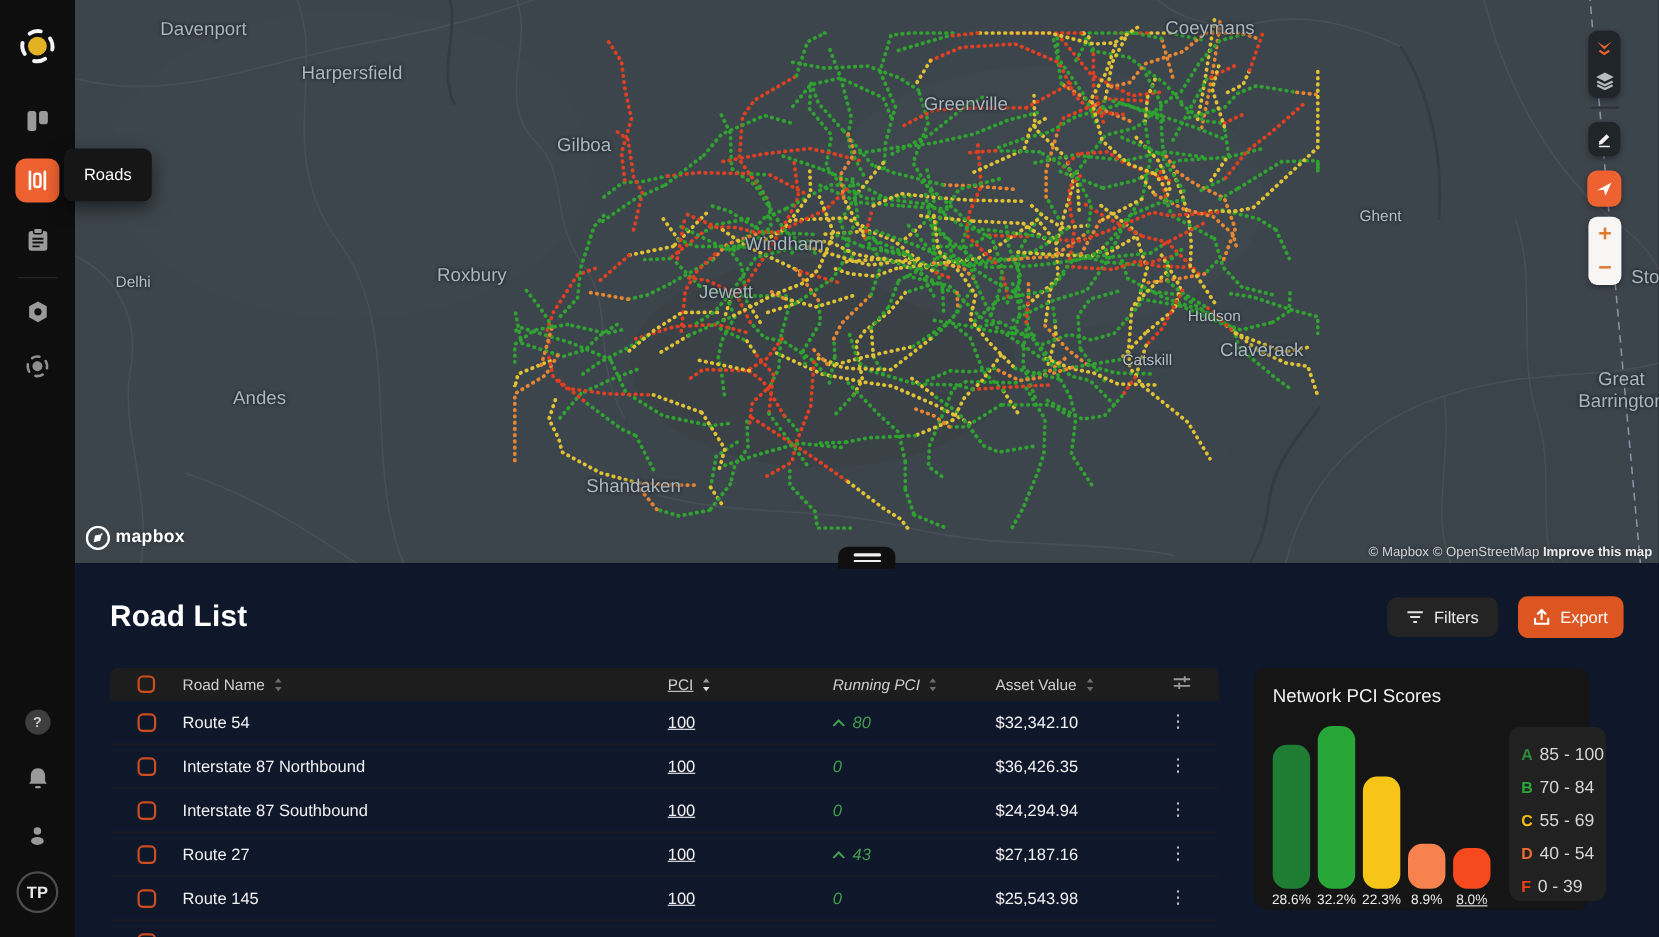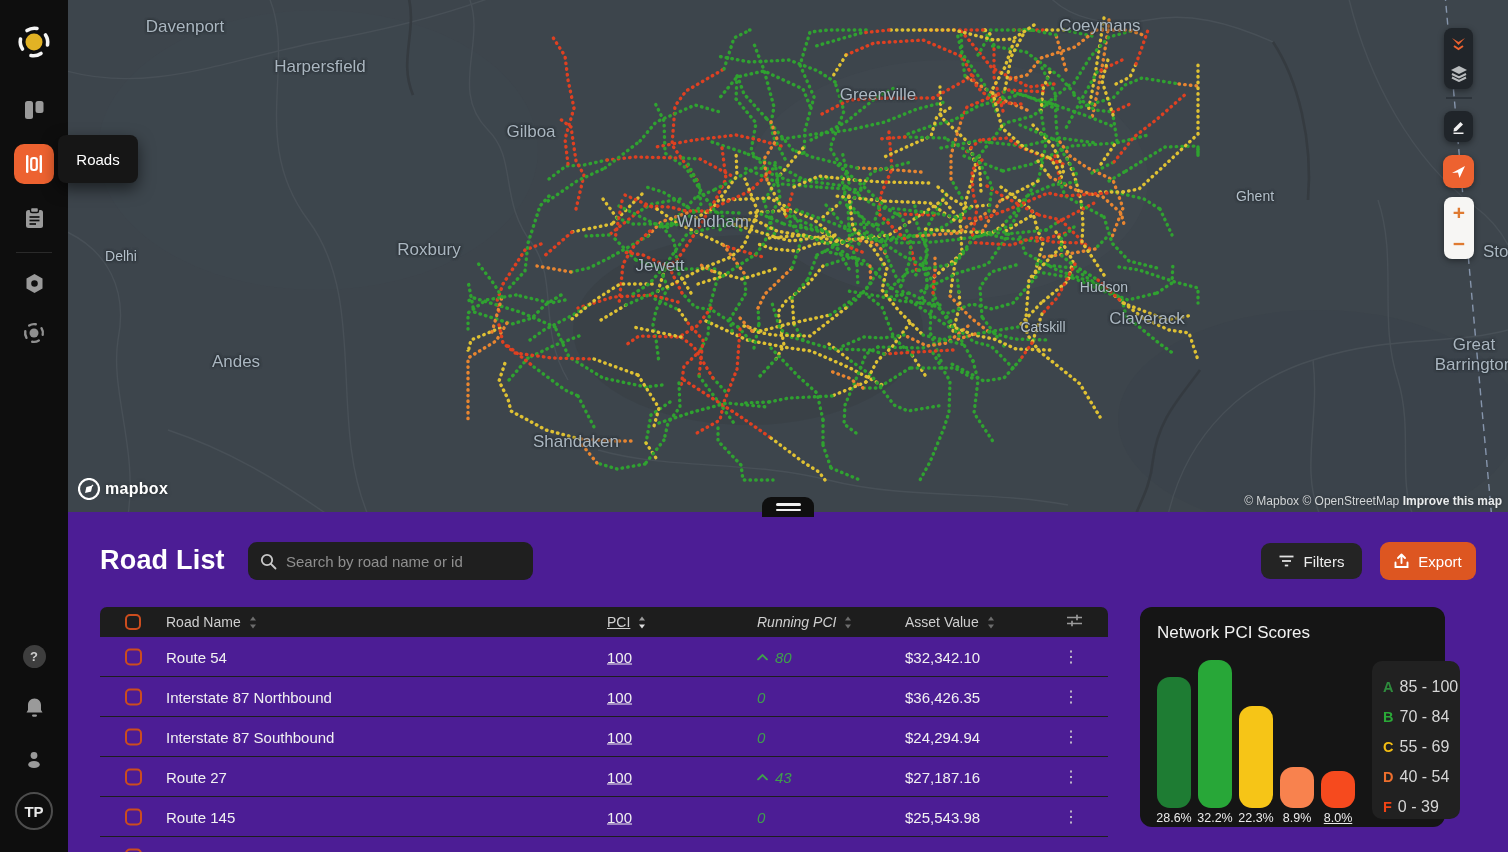--- a/index.html
+++ b/index.html
@@ -49,21 +49,21 @@
   .pencil-btn { left:1376px; top:111px; width:29px; height:31px; background:#20252a; border-radius:8px;
                 display:flex; align-items:center; justify-content:center; box-shadow:0 2px 6px rgba(0,0,0,.4);}
   .cursor-btn { left:1375px; top:155px; width:31px; height:33px; background:#ed6230; border-radius:9px;
                 display:flex; align-items:center; justify-content:center; box-shadow:0 2px 6px rgba(0,0,0,.4);}
   .zoom-group { left:1376px; top:197px; width:30px; height:62px; background:#f7f6f4; border-radius:8px;
                 display:flex; flex-direction:column; box-shadow:0 2px 6px rgba(0,0,0,.4); }
   .zoom-btn { flex:1; display:flex; align-items:center; justify-content:center; color:#df7a31;
               font-size:21px; font-weight:bold; line-height:1; }
 
   
-  .panel { position:absolute; left:0; top:512px; width:1508px; height:340px; background:#4c1d95; z-index:20; }
+  .panel { position:absolute; left:0; top:512px; width:1508px; height:340px; background:#0f172a; z-index:20; }
   .drag-handle { position:absolute; left:762px; top:-15px; width:52px; height:20px; background:#0f0f0f;
                  border-radius:9px 9px 0 0; display:flex; flex-direction:column; align-items:center;
                  justify-content:center; gap:3px; }
   .drag-handle i { display:block; width:25px; height:2.5px; background:#f2f2f2; border-radius:2px; }
 
   .panel-title { position:absolute; left:100px; top:33px; color:#fff; font-size:27px; font-weight:800;
                  letter-spacing:.2px; }
   .search-box { position:absolute; left:248px; top:30px; width:285px; height:38px; background:#1f1f1f;
                 border-radius:9px; display:flex; align-items:center; padding:0 12px; gap:9px; }
   .search-box input { flex:1; background:transparent; border:none; outline:none; color:#e8e8e8; font-size:15px;
@@ -715,27 +715,20 @@
 <div class="tooltip">Roads</div>
 
 <div class="panel">
   <div class="drag-handle">
       <i></i>
       <i></i>
     </div>
 
   <div class="panel-title">Road List</div>
 
-  <div class="search-box">
-    <svg width="17" height="17" viewBox="0 0 17 17">
-      <circle cx="7" cy="7" r="5.2" fill="none" stroke="#c9c9c9" stroke-width="1.8"></circle>
-      <line x1="11" y1="11" x2="15.5" y2="15.5" stroke="#c9c9c9" stroke-width="1.8" stroke-linecap="round"></line>
-    </svg>
-    <input type="text" placeholder="Search by road name or id" style="">
-  </div>
 
   <div class="filters-btn">
     <svg width="15" height="12" viewBox="0 0 15 12">
       <line x1="0.5" y1="1.5" x2="14.5" y2="1.5" stroke="#e2e2e2" stroke-width="1.8"></line>
       <line x1="3" y1="6" x2="12" y2="6" stroke="#e2e2e2" stroke-width="1.8"></line>
       <line x1="5.8" y1="10.5" x2="9.2" y2="10.5" stroke="#e2e2e2" stroke-width="1.8"></line>
     </svg>
     <span>Filters</span>
   </div>
 

